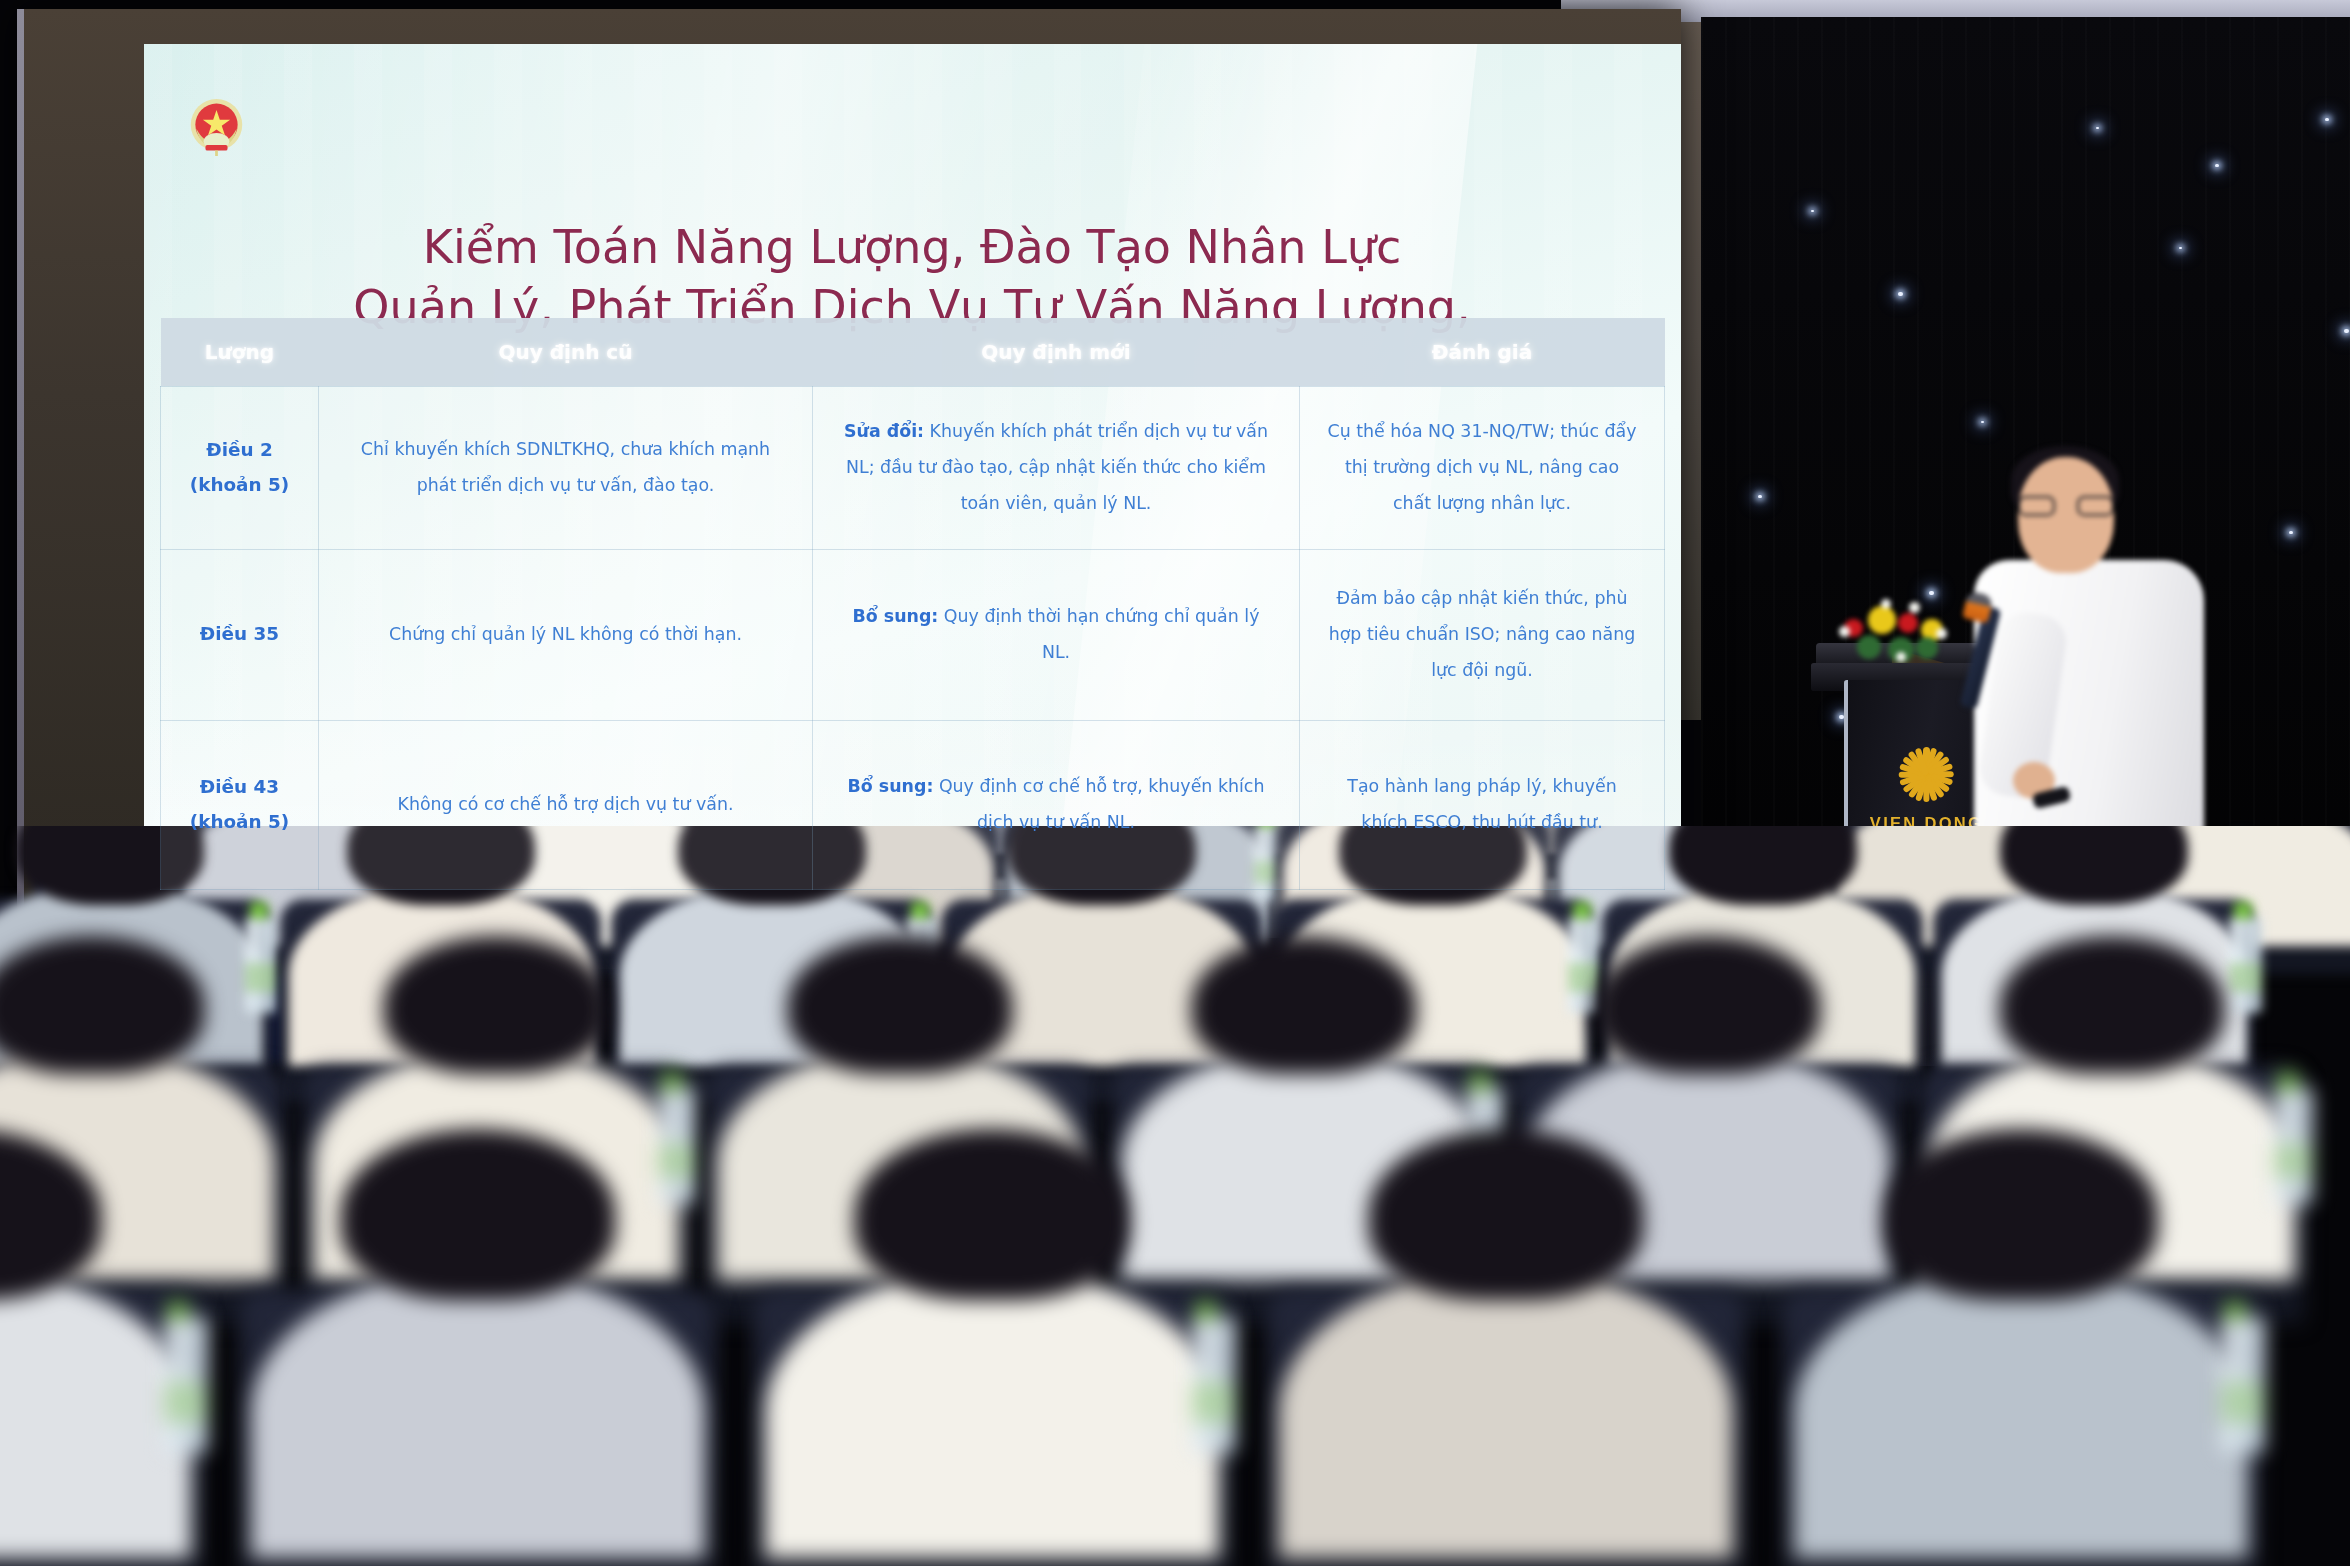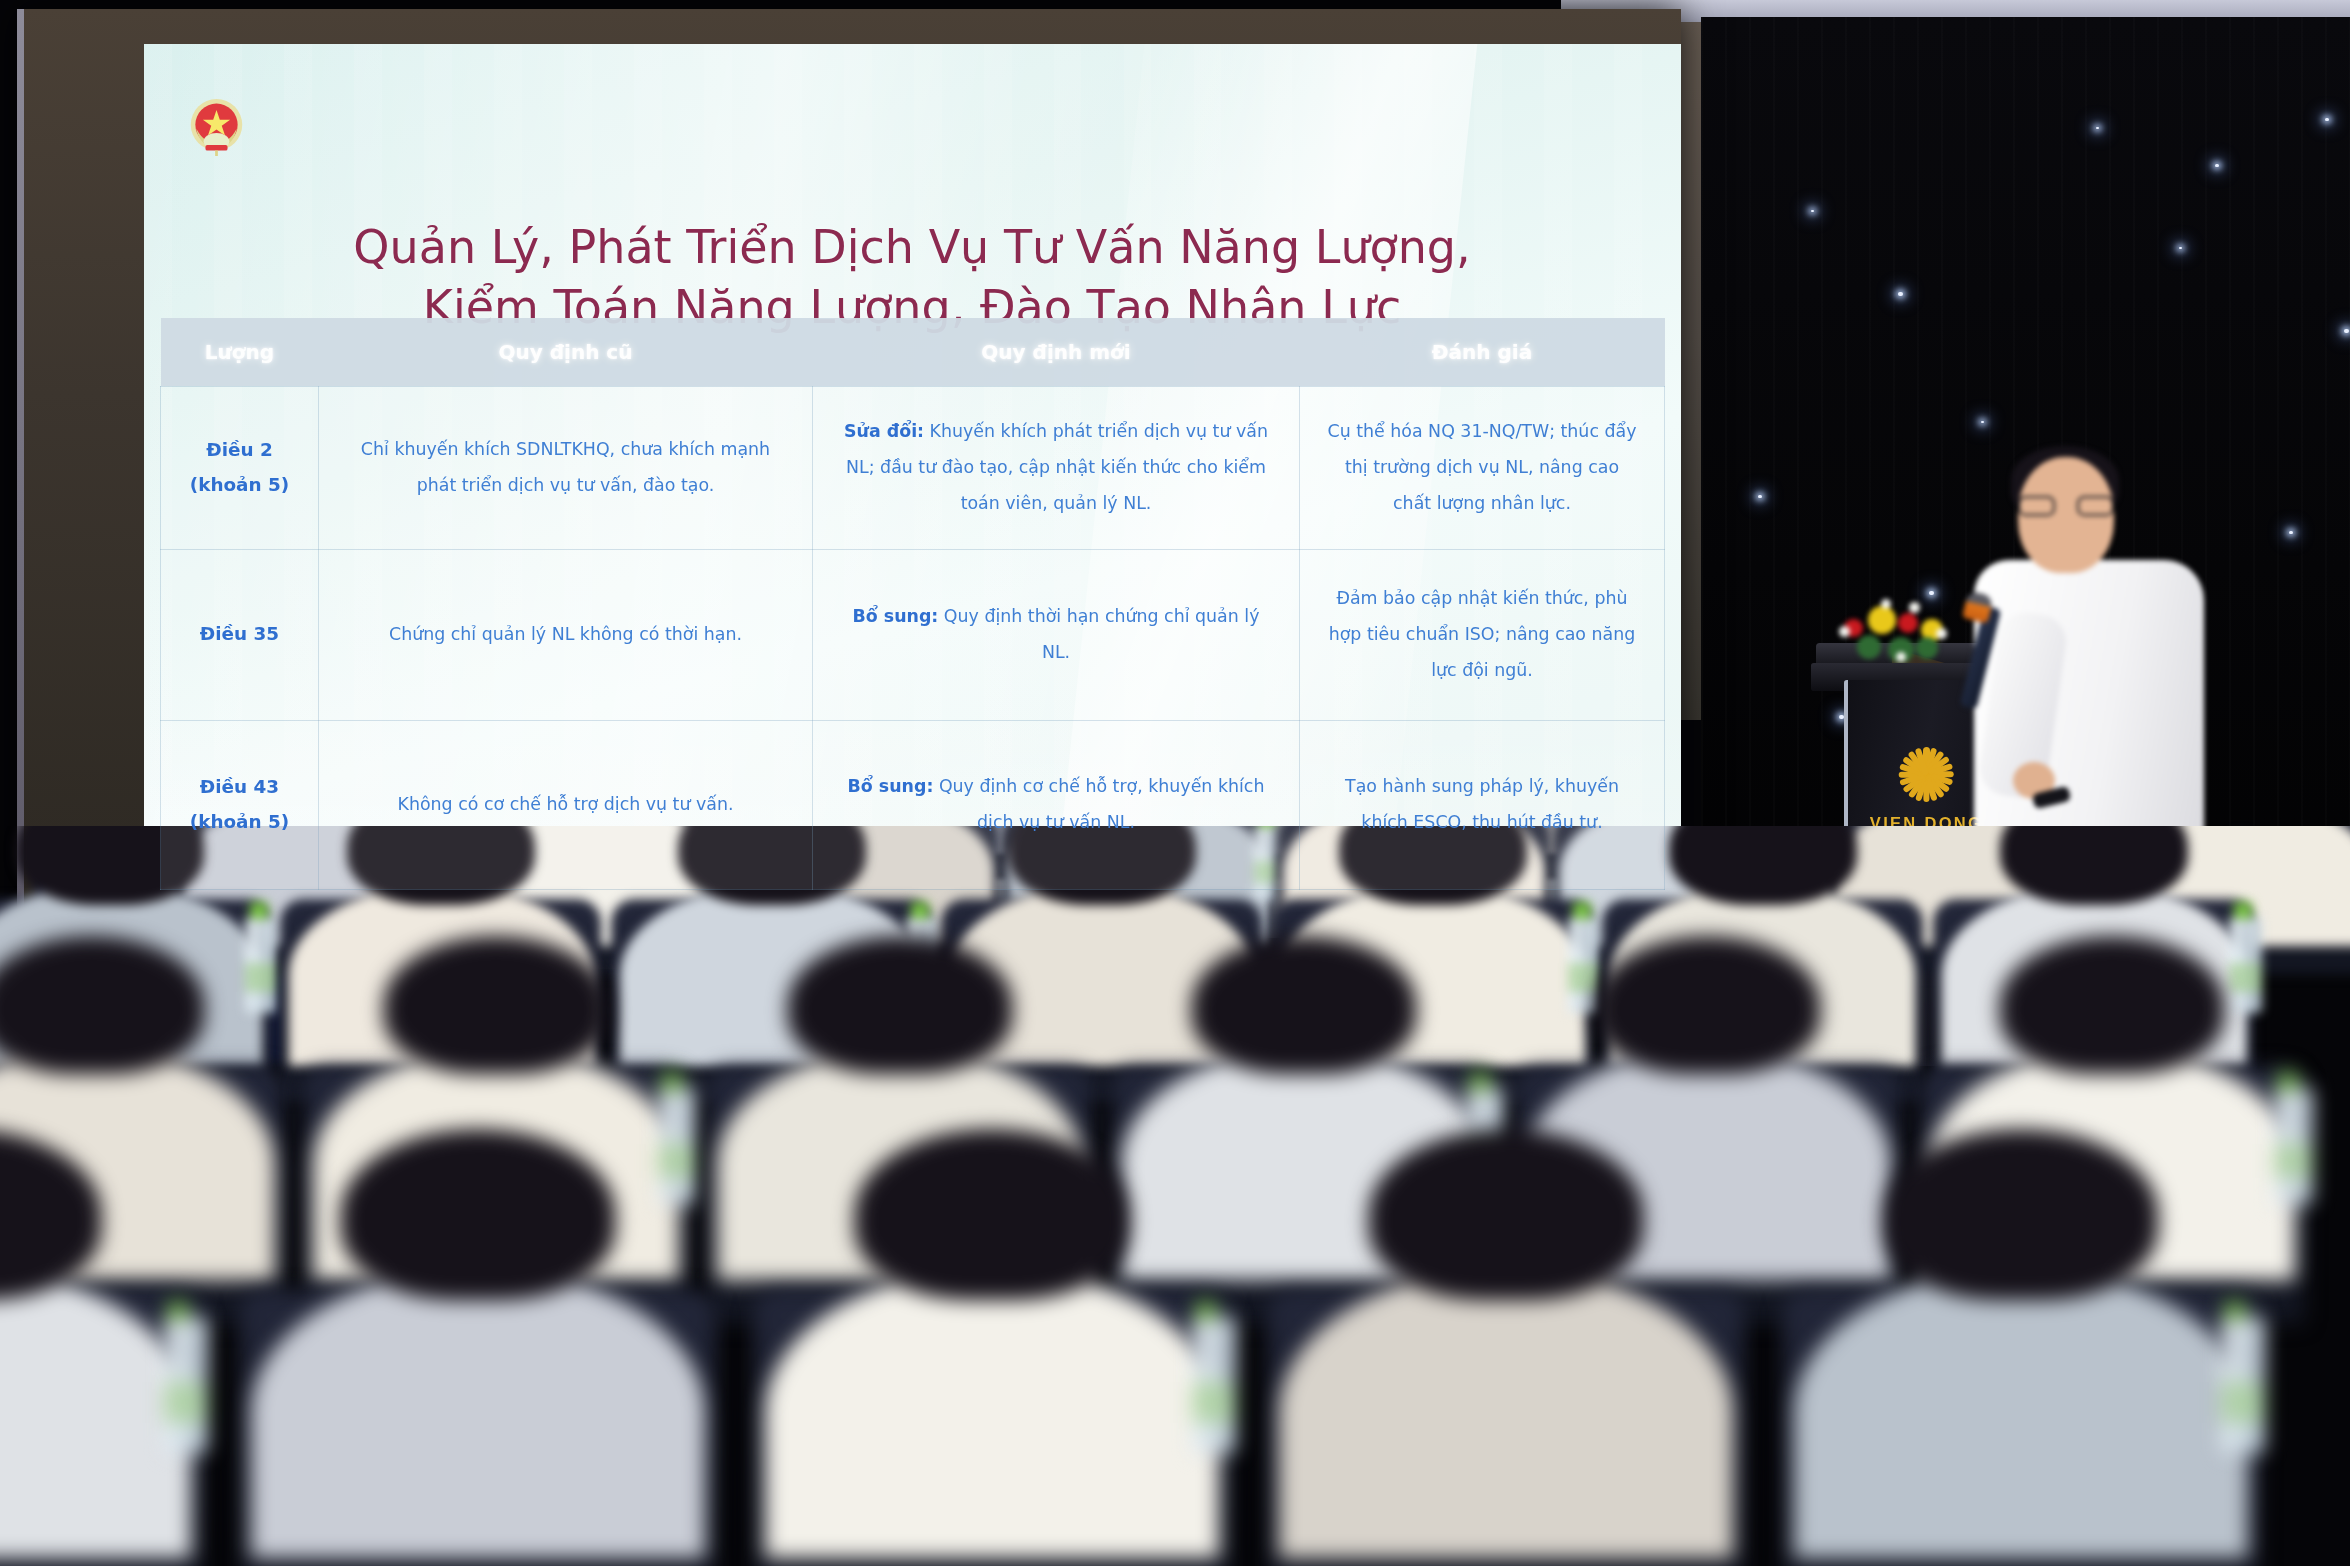--- a/index.html
+++ b/index.html
@@ -219,22 +219,22 @@
             <path d="M31 14 L34.6 24.6 L45.8 24.6 L36.7 31.2 L40.3 41.8 L31 35.2 L21.7 41.8 L25.3 31.2 L16.2 24.6 L27.4 24.6 Z" fill="#f7e96a"></path>
             <path d="M9 34 Q17 50 31 50 Q45 50 53 34 Q50 52 31 58 Q12 52 9 34 Z" fill="#ddd489"></path>
             <ellipse cx="31" cy="48" rx="14" ry="9" fill="#e8efc9"></ellipse>
             <rect x="19" y="52" width="24" height="6" rx="2" fill="#e03a3e"></rect>
             <path d="M31 58 L31 64" stroke="#ddd489" stroke-width="3"></path>
           </svg>
         </div>
       </div>
 
       <div class="slide-title">
+        <div>Kiểm Toán Năng Lượng, Đào Tạo Nhân Lực</div>
         <div>Quản Lý, Phát Triển Dịch Vụ Tư Vấn Năng Lượng,</div>
-        <div>Kiểm Toán Năng Lượng, Đào Tạo Nhân Lực</div>
       </div>
 
       <table class="tbl">
         <colgroup>
             <col class="c1">
             <col class="c2">
             <col class="c3">
             <col class="c4">
           </colgroup>
         <thead>
@@ -263,21 +263,21 @@
             <td><span class="lead">Bổ sung:</span><span> Quy định thời hạn chứng chỉ quản lý NL.</span></td>
             <td>Đảm bảo cập nhật kiến thức, phù hợp tiêu chuẩn ISO; nâng cao năng lực đội ngũ.</td>
           </tr>
           <tr>
             <td class="art">
               <span>Điều 43</span><br>
               <span>(khoản 5)</span>
             </td>
             <td>Không có cơ chế hỗ trợ dịch vụ tư vấn.</td>
             <td><span class="lead">Bổ sung:</span><span> Quy định cơ chế hỗ trợ, khuyến khích dịch vụ tư vấn NL.</span></td>
-            <td>Tạo hành sung pháp lý, khuyến khích ESCO, thu hút đầu tư.</td>
+            <td>Tạo hành lang pháp lý, khuyến khích ESCO, thu hút đầu tư.</td>
           </tr>
         </tbody>
       </table>
 
     </div>
   </div>
 
   <div class="lectern-top"></div>
   <div class="lectern-slope"></div>
   <div class="flowers blur-lite" id="flowers">

